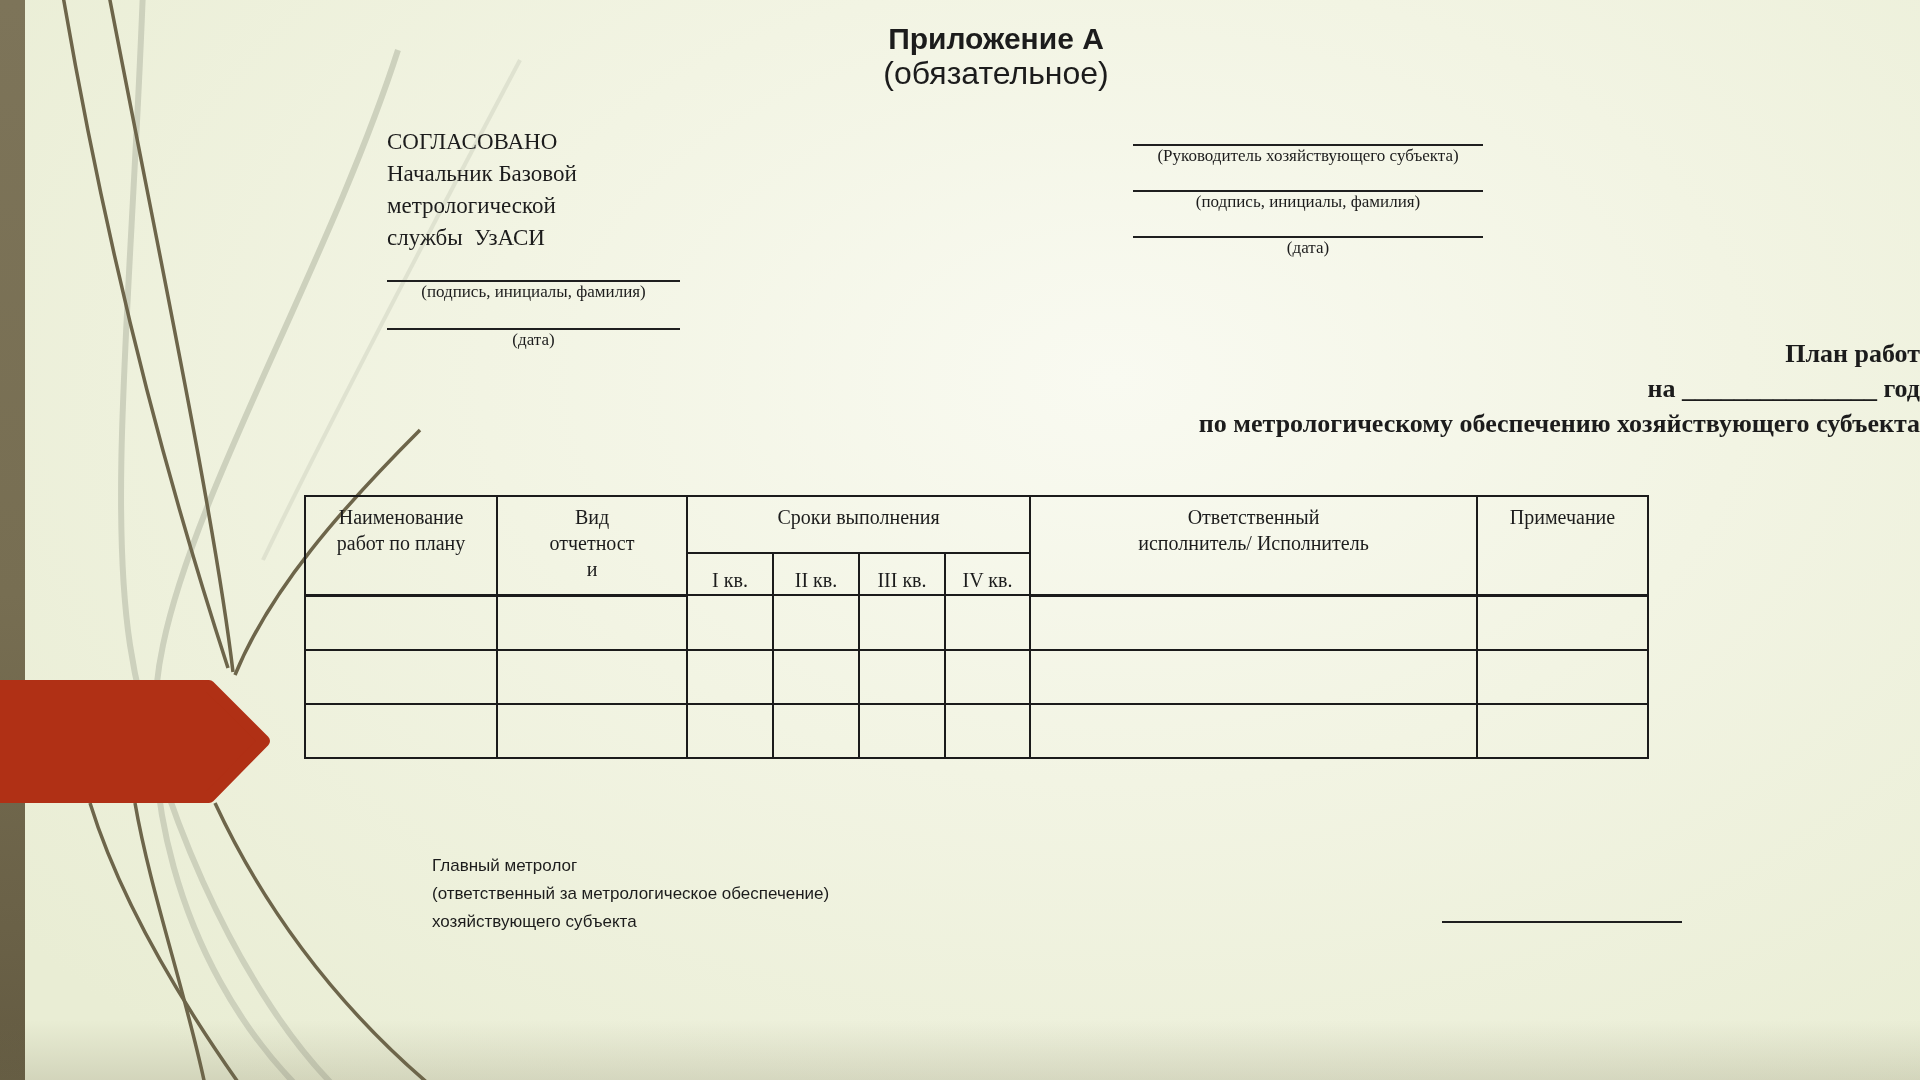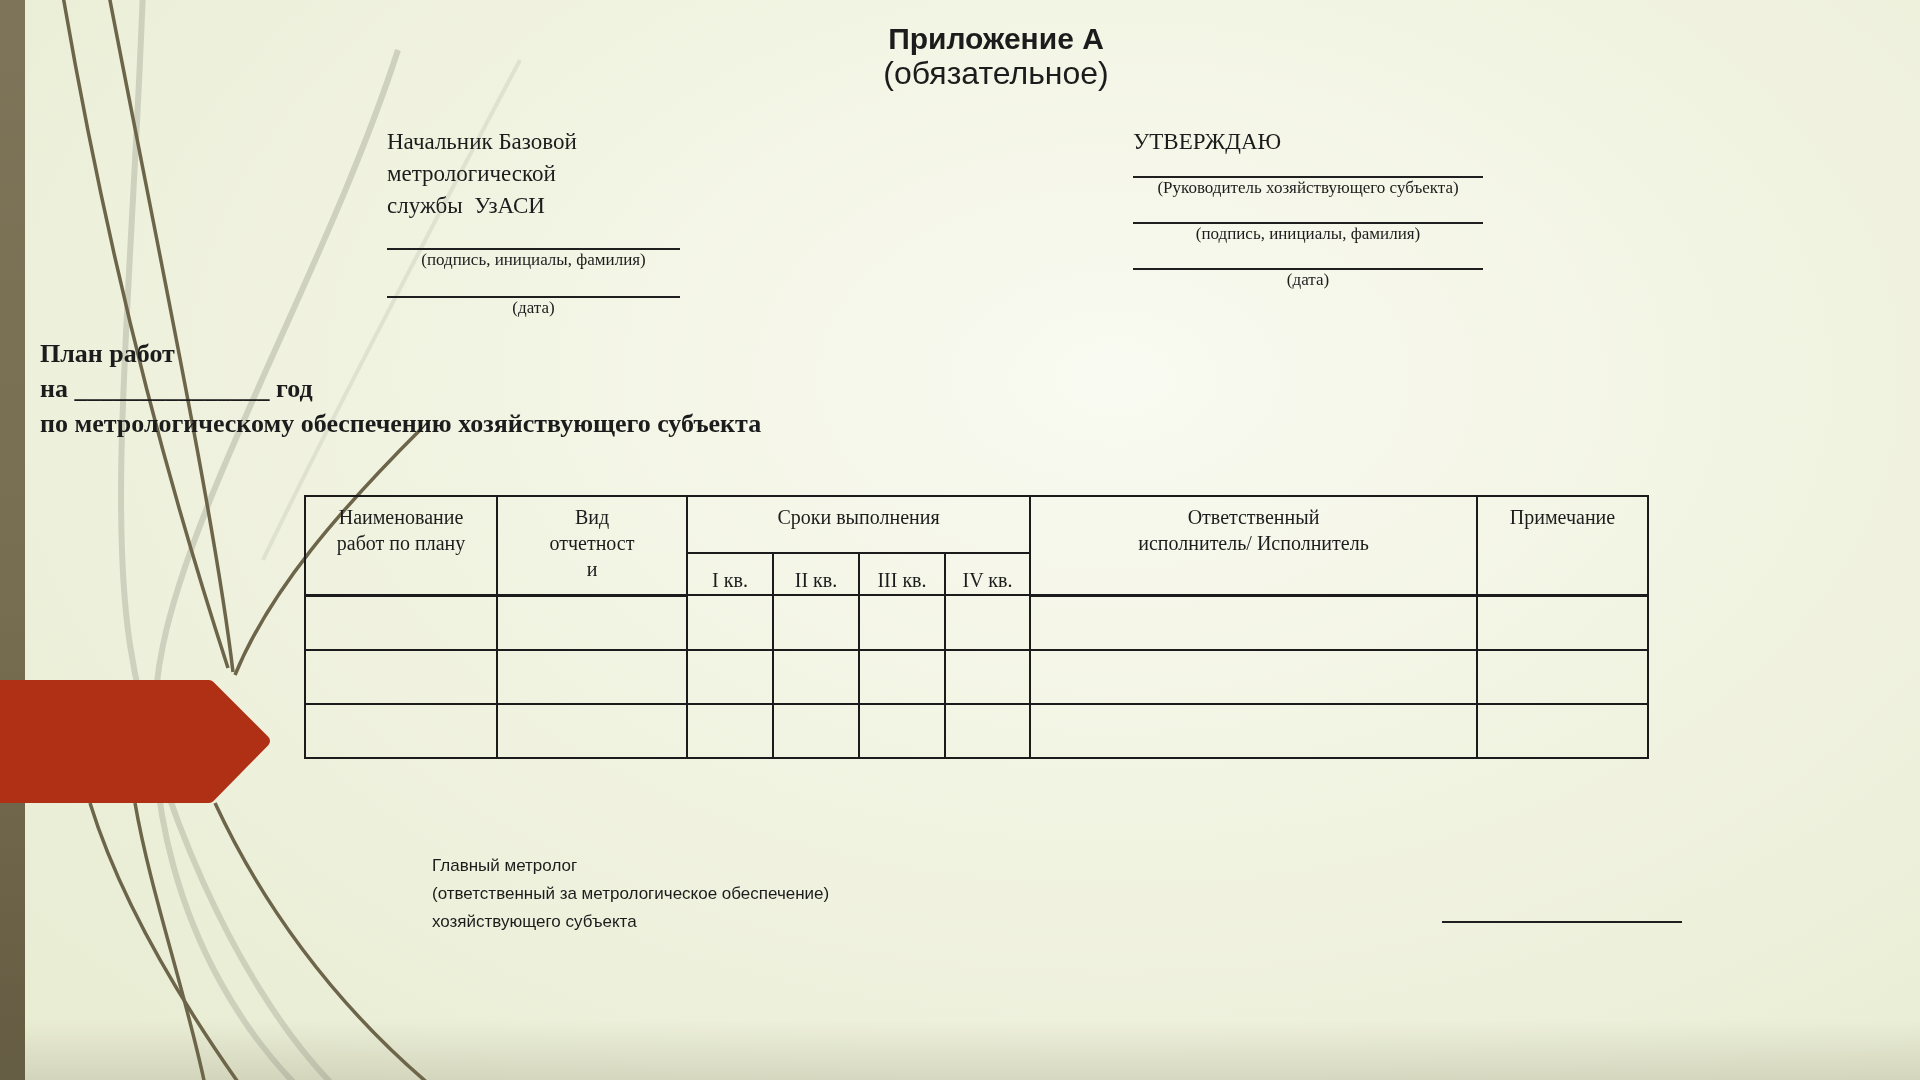--- a/index.html
+++ b/index.html
@@ -17,21 +17,21 @@
   .title-sub{font-family:"Liberation Sans",sans-serif;font-size:32px;}
 
   .agreed{position:absolute;left:387px;top:126px;width:360px;font-size:23px;line-height:32px;}
   .agreed .pos{white-space:pre-wrap;}
   .approved{position:absolute;left:1133px;top:126px;width:350px;font-size:23px;line-height:32px;}
   .rule{border-bottom:2px solid #1f1f1f;height:0;}
   .cap{font-size:17px;line-height:20px;text-align:center;}
   .agreed .rule{width:293px;}
   .agreed .cap{width:293px;}
 
-  .plan-head{position:absolute;left:40px;top:336px;width:1880px;text-align:left;
+  .plan-head{position:absolute;left:40px;top:336px;width:1880px;text-align:right;
     font-weight:bold;font-size:26px;line-height:35px;}
 
   
   table.form{position:absolute;left:304px;top:495px;border-collapse:collapse;table-layout:fixed;
     font-size:20px;line-height:26px;}
   table.form th, table.form td{border:2px solid #1b1b1b;padding:0;font-weight:normal;
     text-align:center;background:transparent;}
   table.form th{padding-top:7px;vertical-align:top;white-space:pre-line;}
   th.grp{vertical-align:middle;padding-top:0;}
   tr.subhdr th{vertical-align:middle;padding-top:12px;}
@@ -73,30 +73,30 @@
   </svg>
 
   <div class="bottom-shade"></div>
 
   <div class="title-wrap">
     <div class="title-main">Приложение А</div>
     <div class="title-sub">(обязательное)</div>
   </div>
 
   <div class="agreed">
+    <div>СОГЛАСОВАНО</div>
     <div class="pos">Начальник Базовой метрологической
 службы  УзАСИ</div>
     <div class="rule" style="margin-top:26px;"></div>
     <div class="cap">(подпись, инициалы, фамилия)</div>
     <div class="rule" style="margin-top:26px;"></div>
     <div class="cap">(дата)</div>
   </div>
 
   <div class="approved">
-    <div>УТВЕРЖДАЮ</div>
     <div class="rule" style="margin-top:18px;"></div>
     <div class="cap">(Руководитель хозяйствующего субъекта)</div>
     <div class="rule" style="margin-top:24px;"></div>
     <div class="cap">(подпись, инициалы, фамилия)</div>
     <div class="rule" style="margin-top:24px;"></div>
     <div class="cap">(дата)</div>
   </div>
 
   <div class="plan-head">
     <div>План работ</div>

